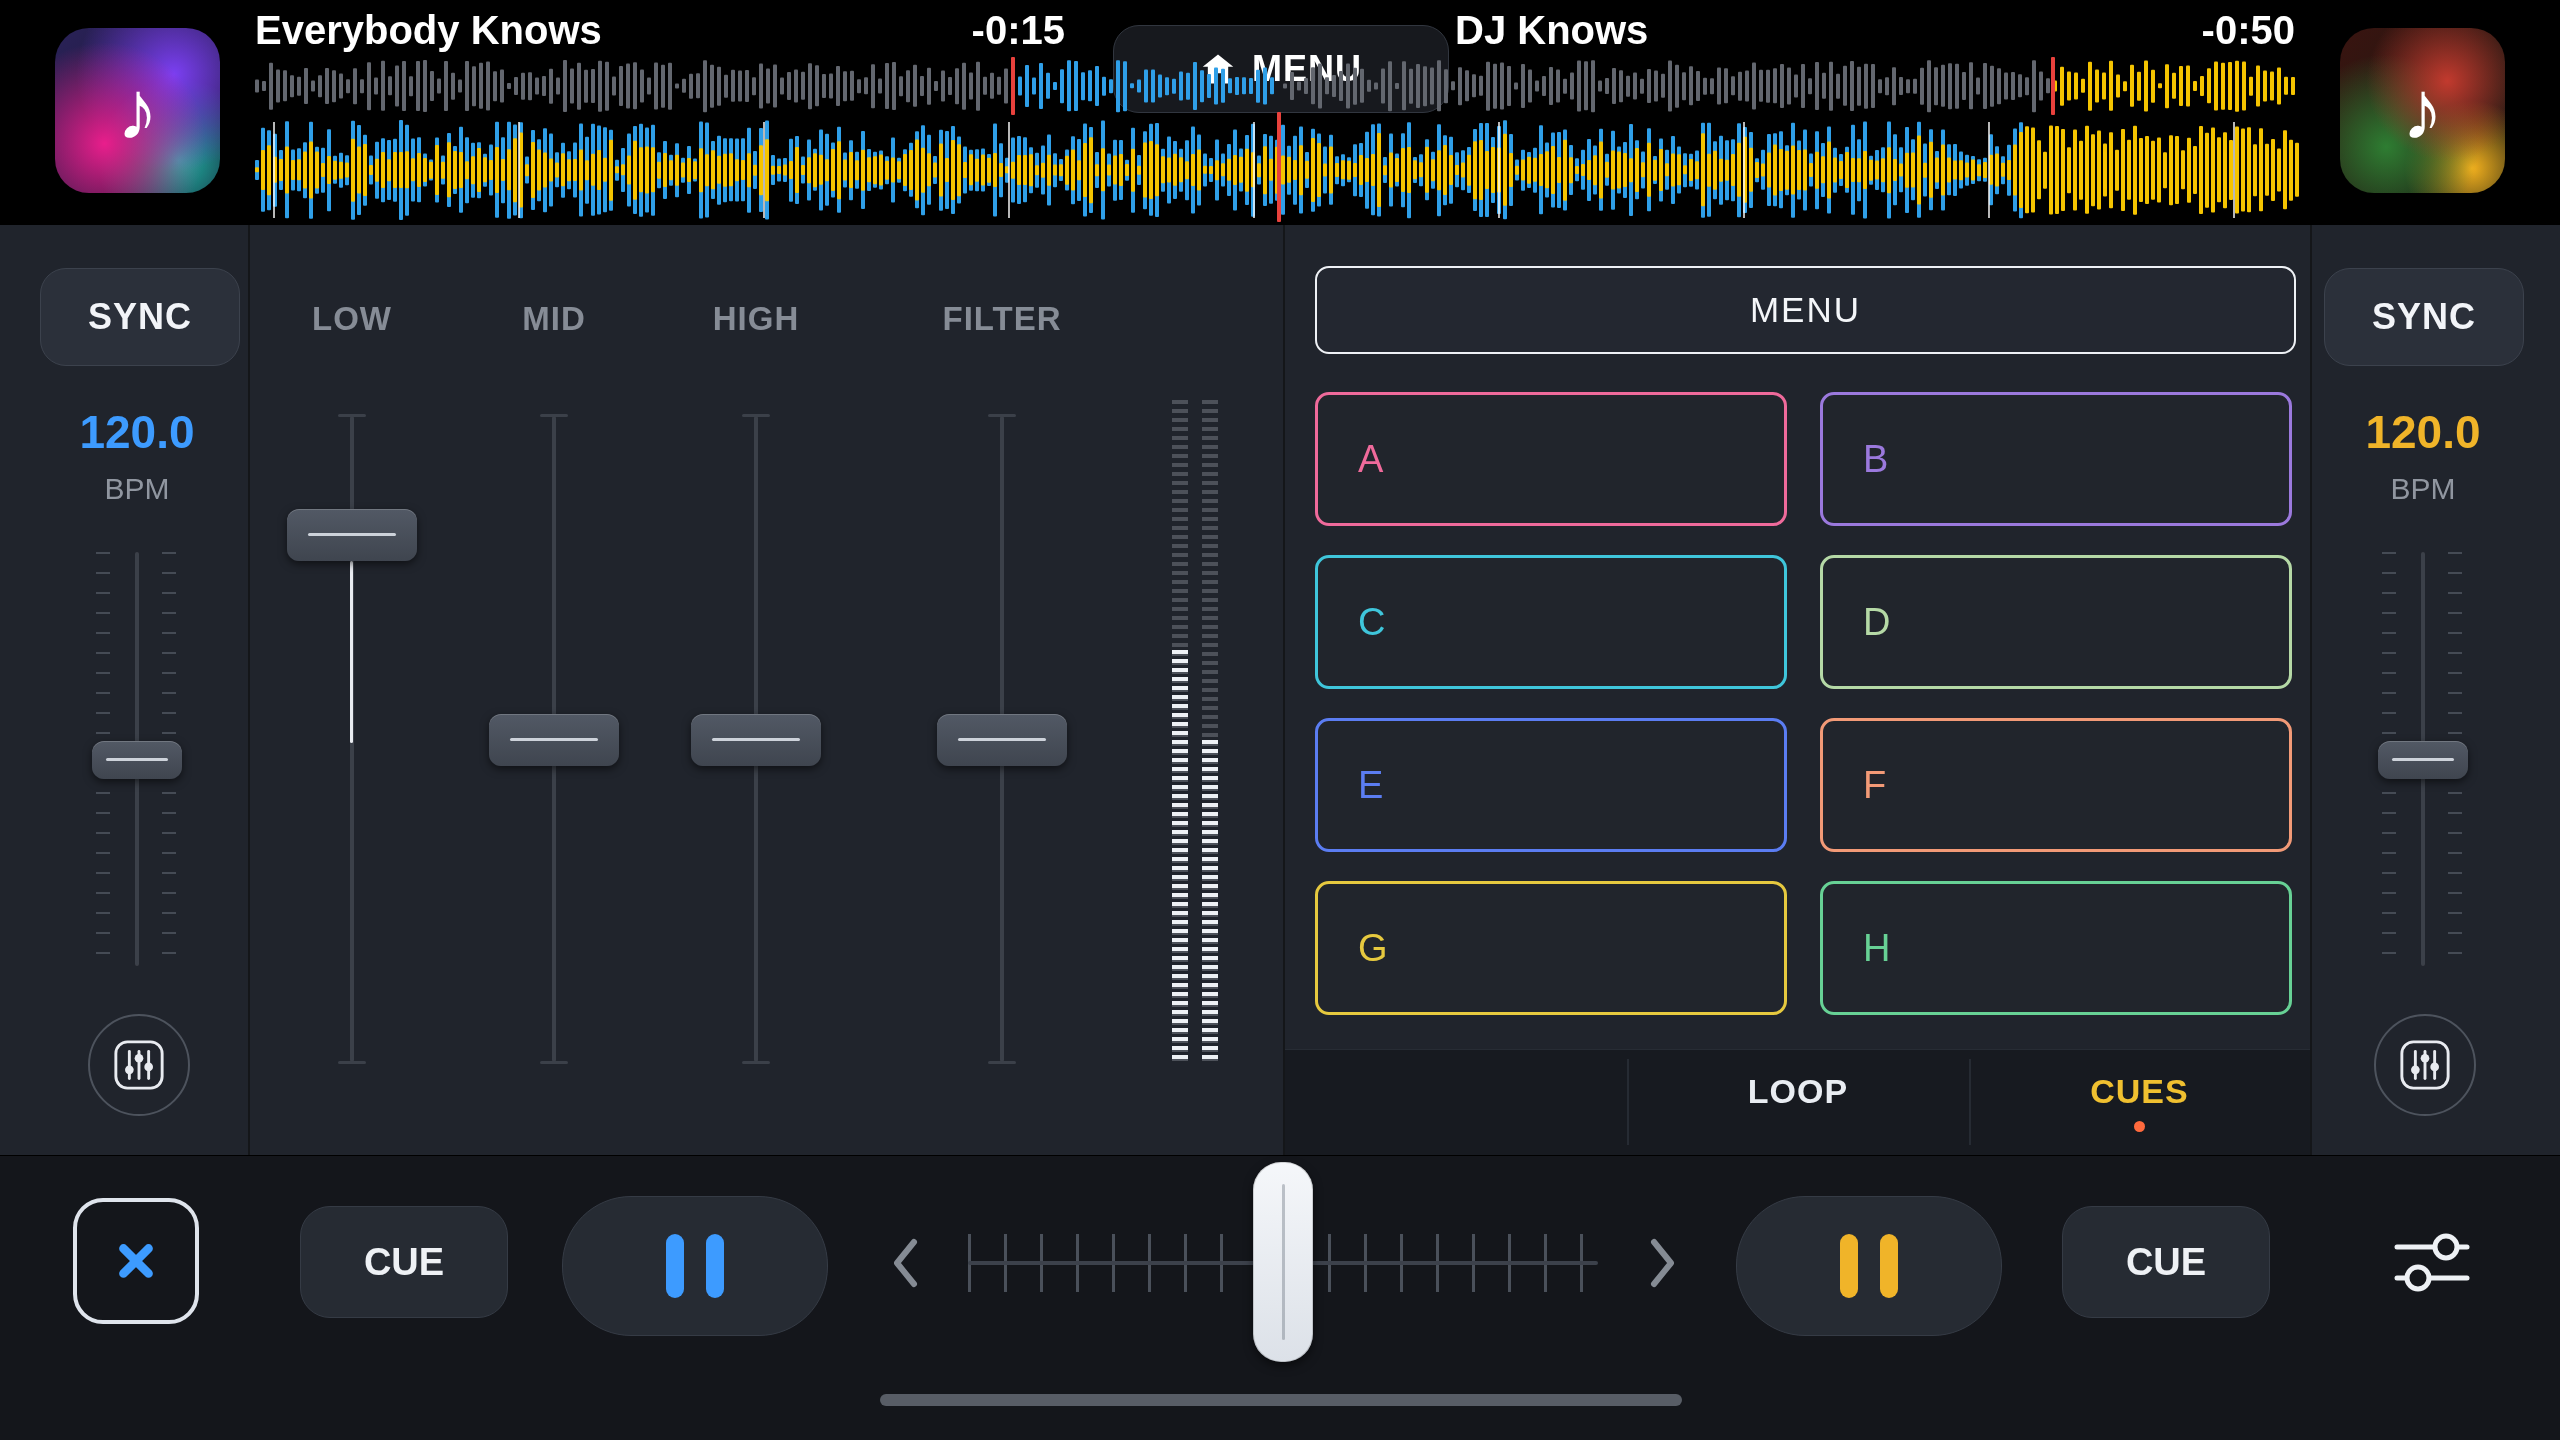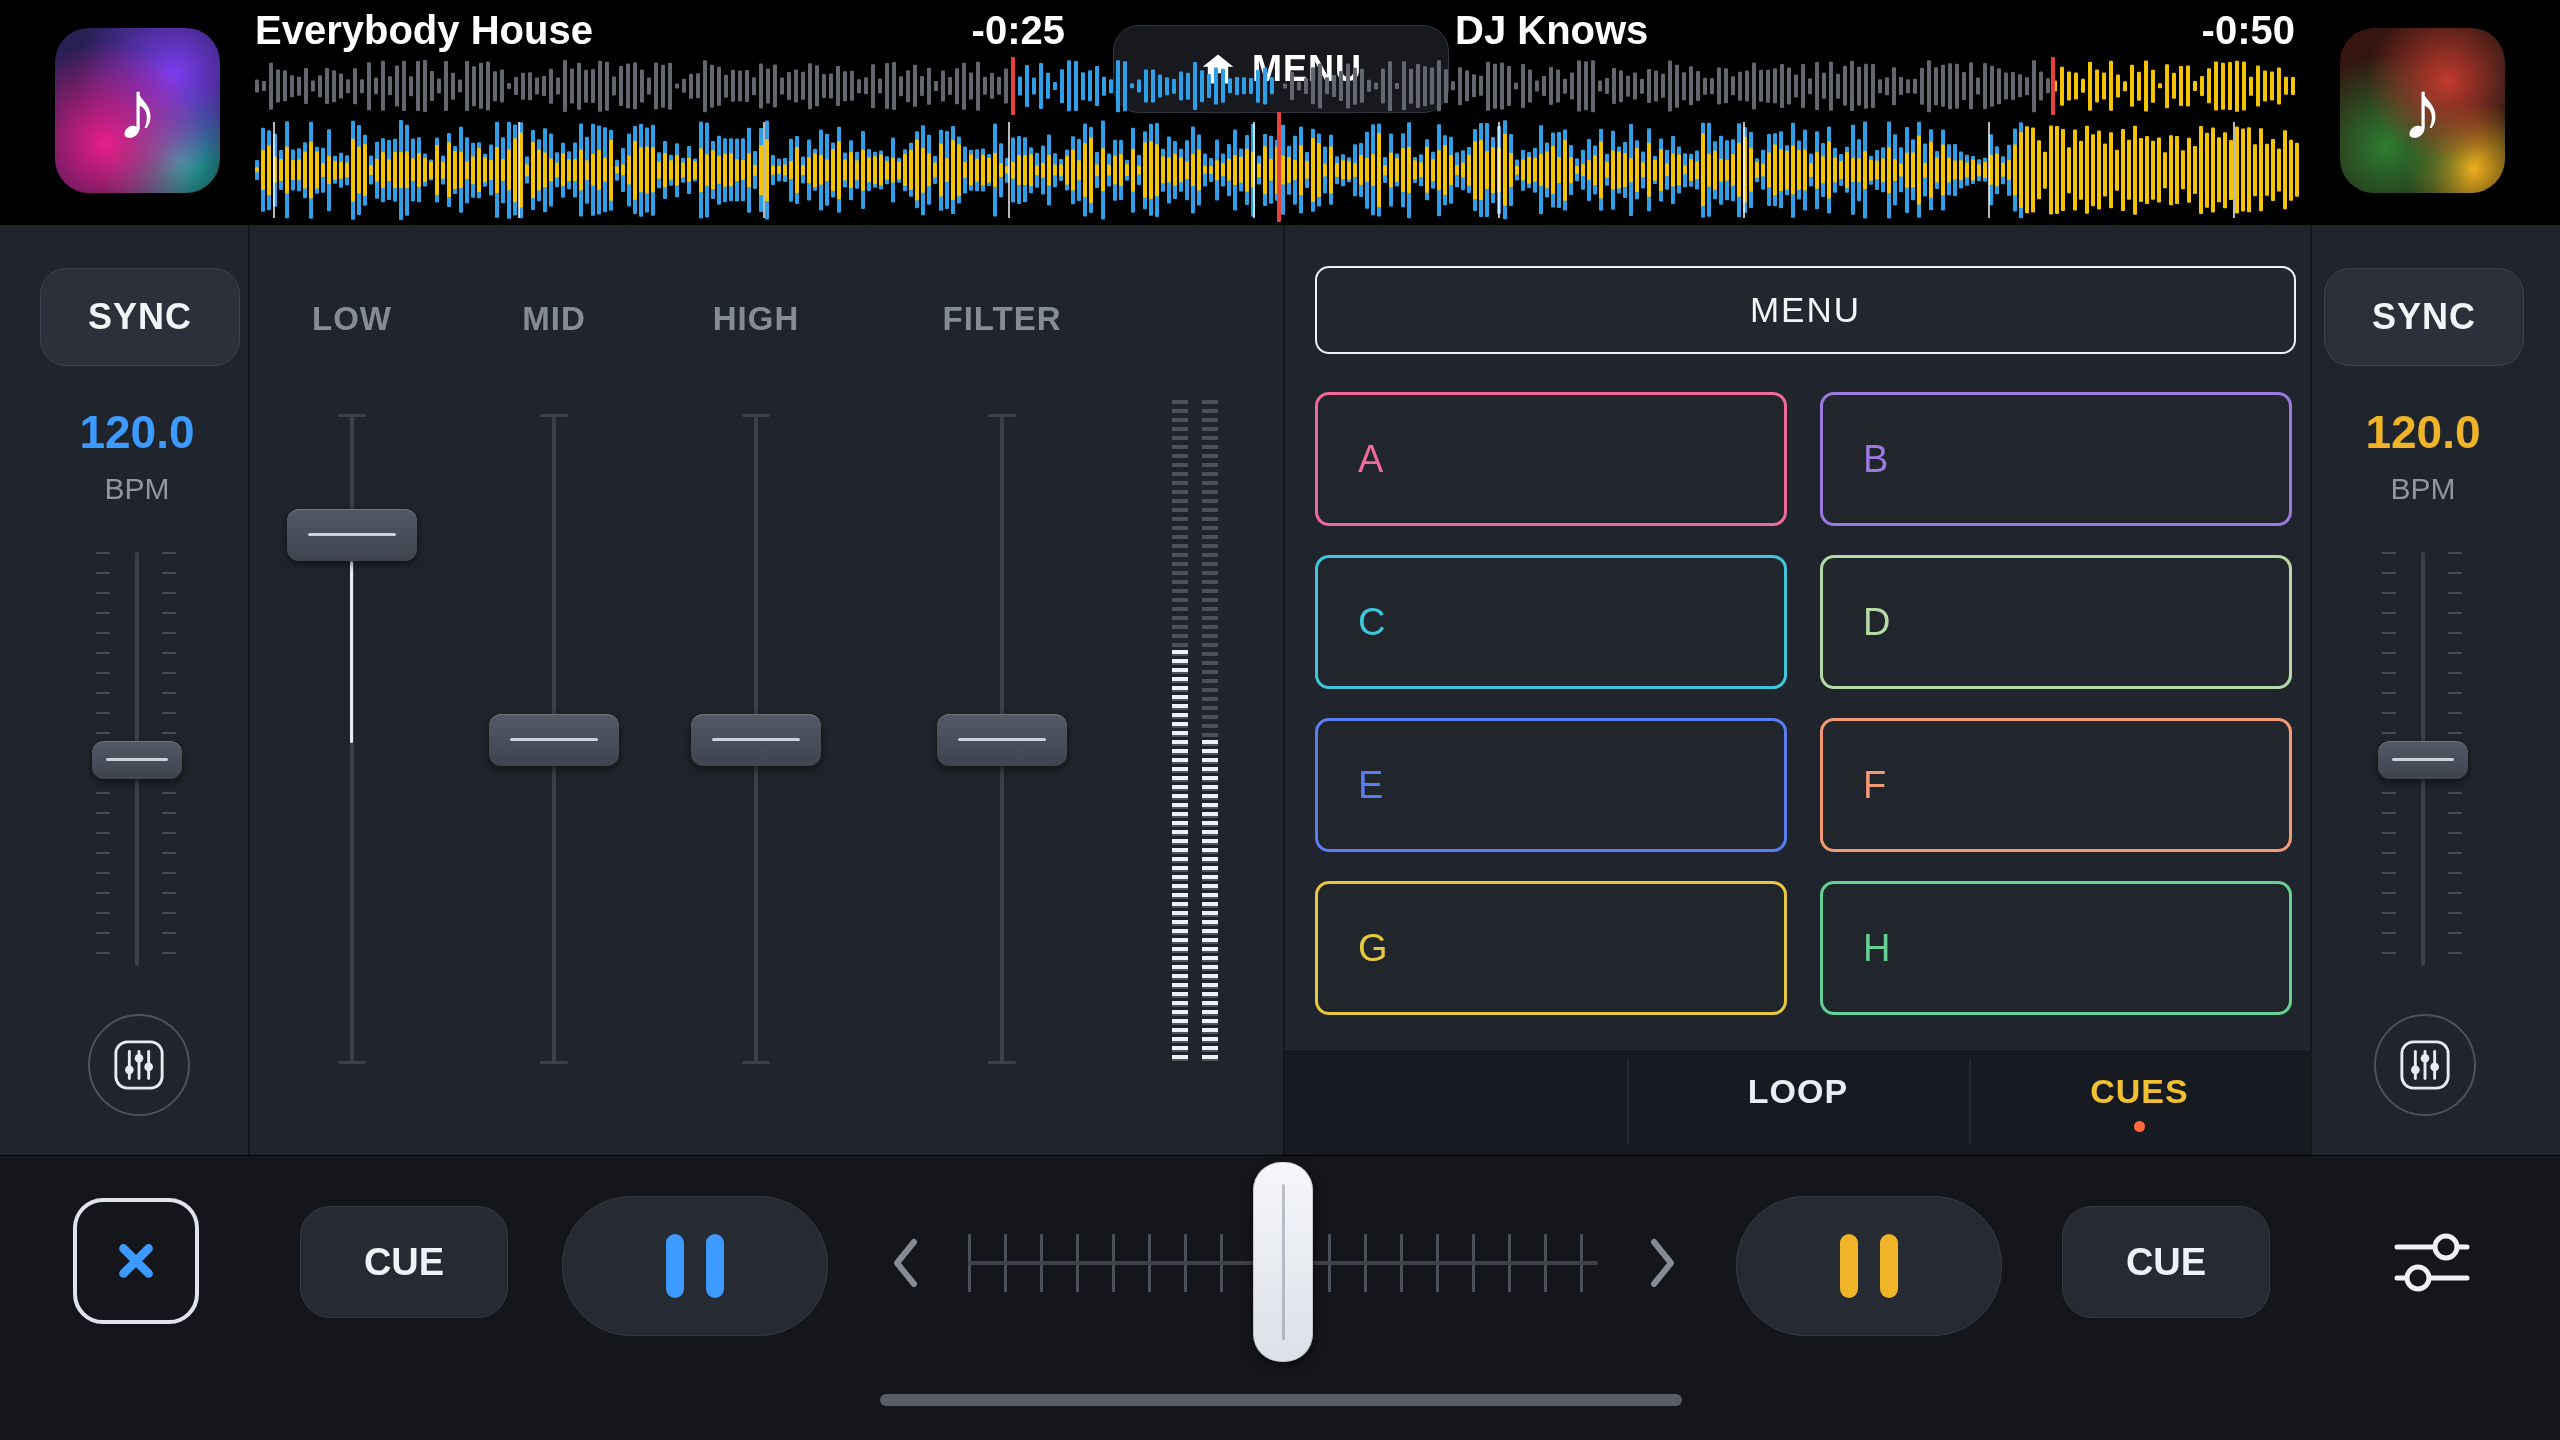--- a/index.html
+++ b/index.html
@@ -72,22 +72,22 @@
 <body>
 
 <div id="app">
 
   <div class="abs bg-header"></div>
 
   <div class="abs art" style="left:55px;top:28px;background:radial-gradient(circle at 30% 70%,#e91e8c,transparent 62%),radial-gradient(circle at 72% 28%,#7b3ff2,transparent 58%),radial-gradient(circle at 75% 80%,#1fb6a6,transparent 45%),linear-gradient(135deg,#2a2258,#151229);">
     <div class="note">♪</div>
   </div>
 
-  <div class="abs track-title" style="left:255px;top:8px;">Everybody House</div>
-  <div class="abs track-time" style="left:880px;top:8px;width:185px;">-0:25</div>
+  <div class="abs track-title" style="left:255px;top:8px;">Everybody Knows</div>
+  <div class="abs track-time" style="left:880px;top:8px;width:185px;">-0:15</div>
 
   <div class="abs menu-btn" style="left:1113px;top:25px;">
     <svg width="36" height="32" viewBox="0 0 24 22">
         <path d="M12 1 L1.5 9.5 H5 V21 H9.7 V14 H14.3 V21 H19 V9.5 H22.5 Z" fill="#ffffff"></path>
       </svg>
     <span>MENU</span>
   </div>
 
   <div class="abs track-title" style="left:1455px;top:8px;">DJ Knows</div>
   <div class="abs track-time" style="left:2110px;top:8px;width:185px;">-0:50</div>

